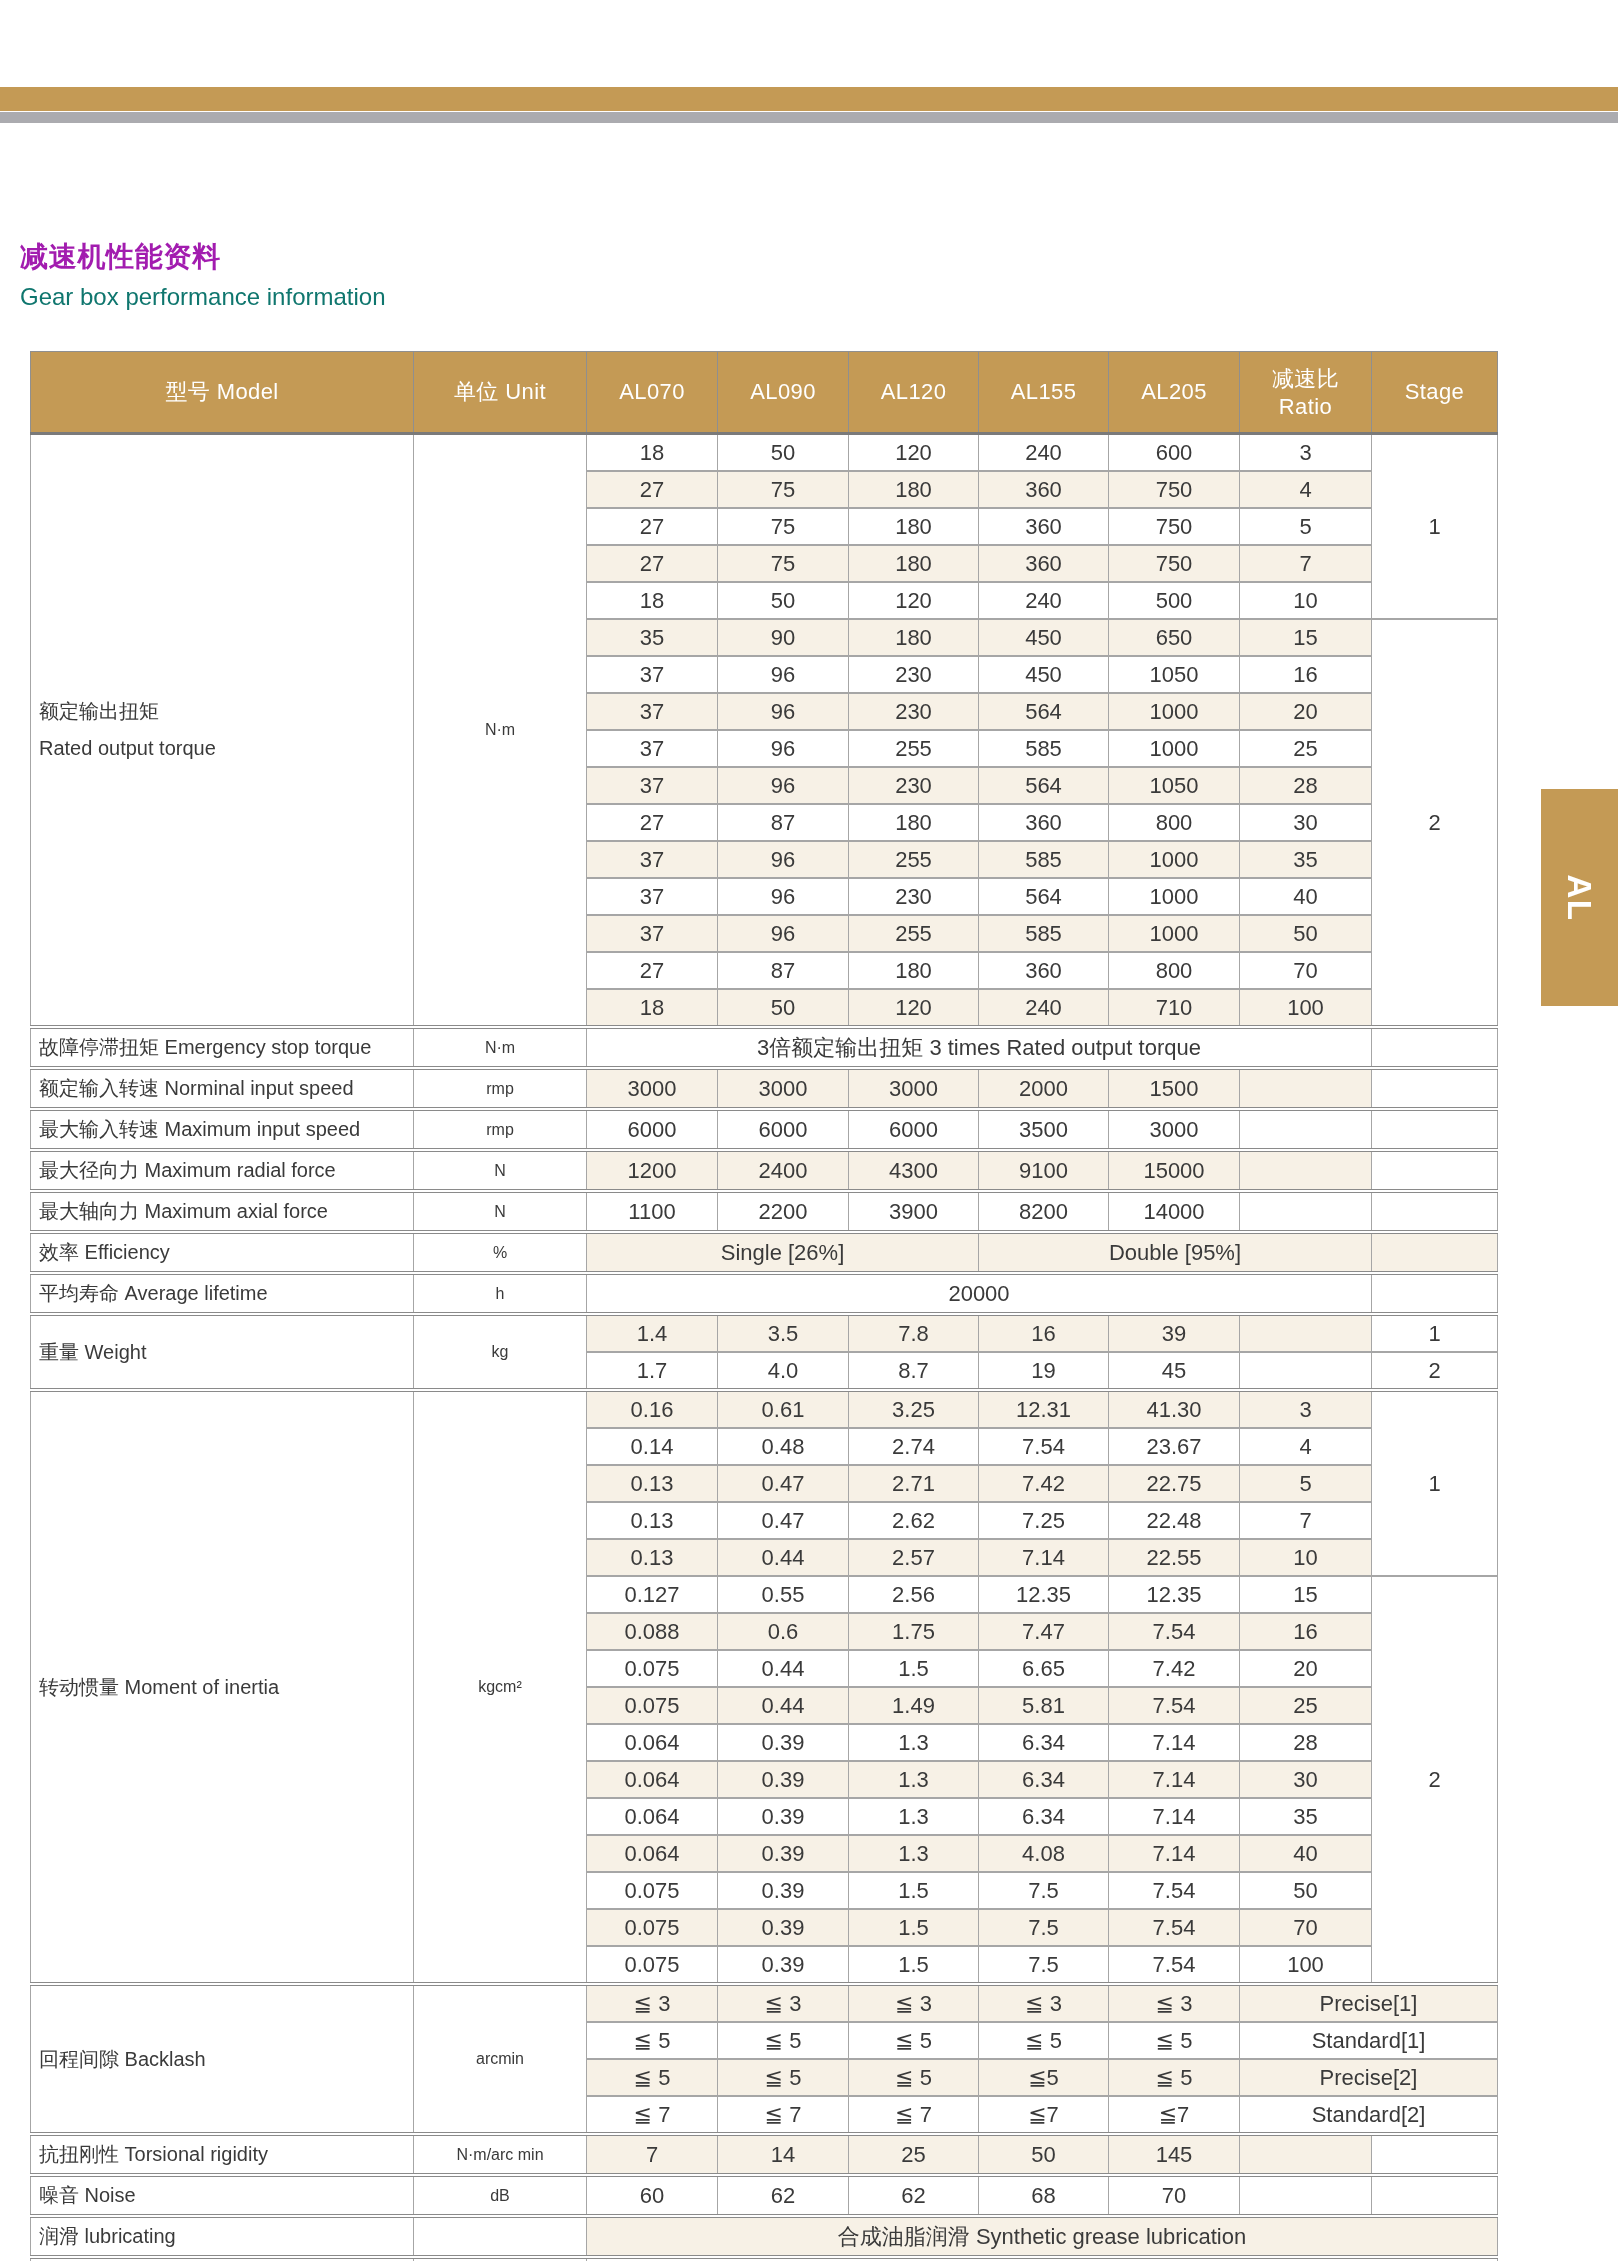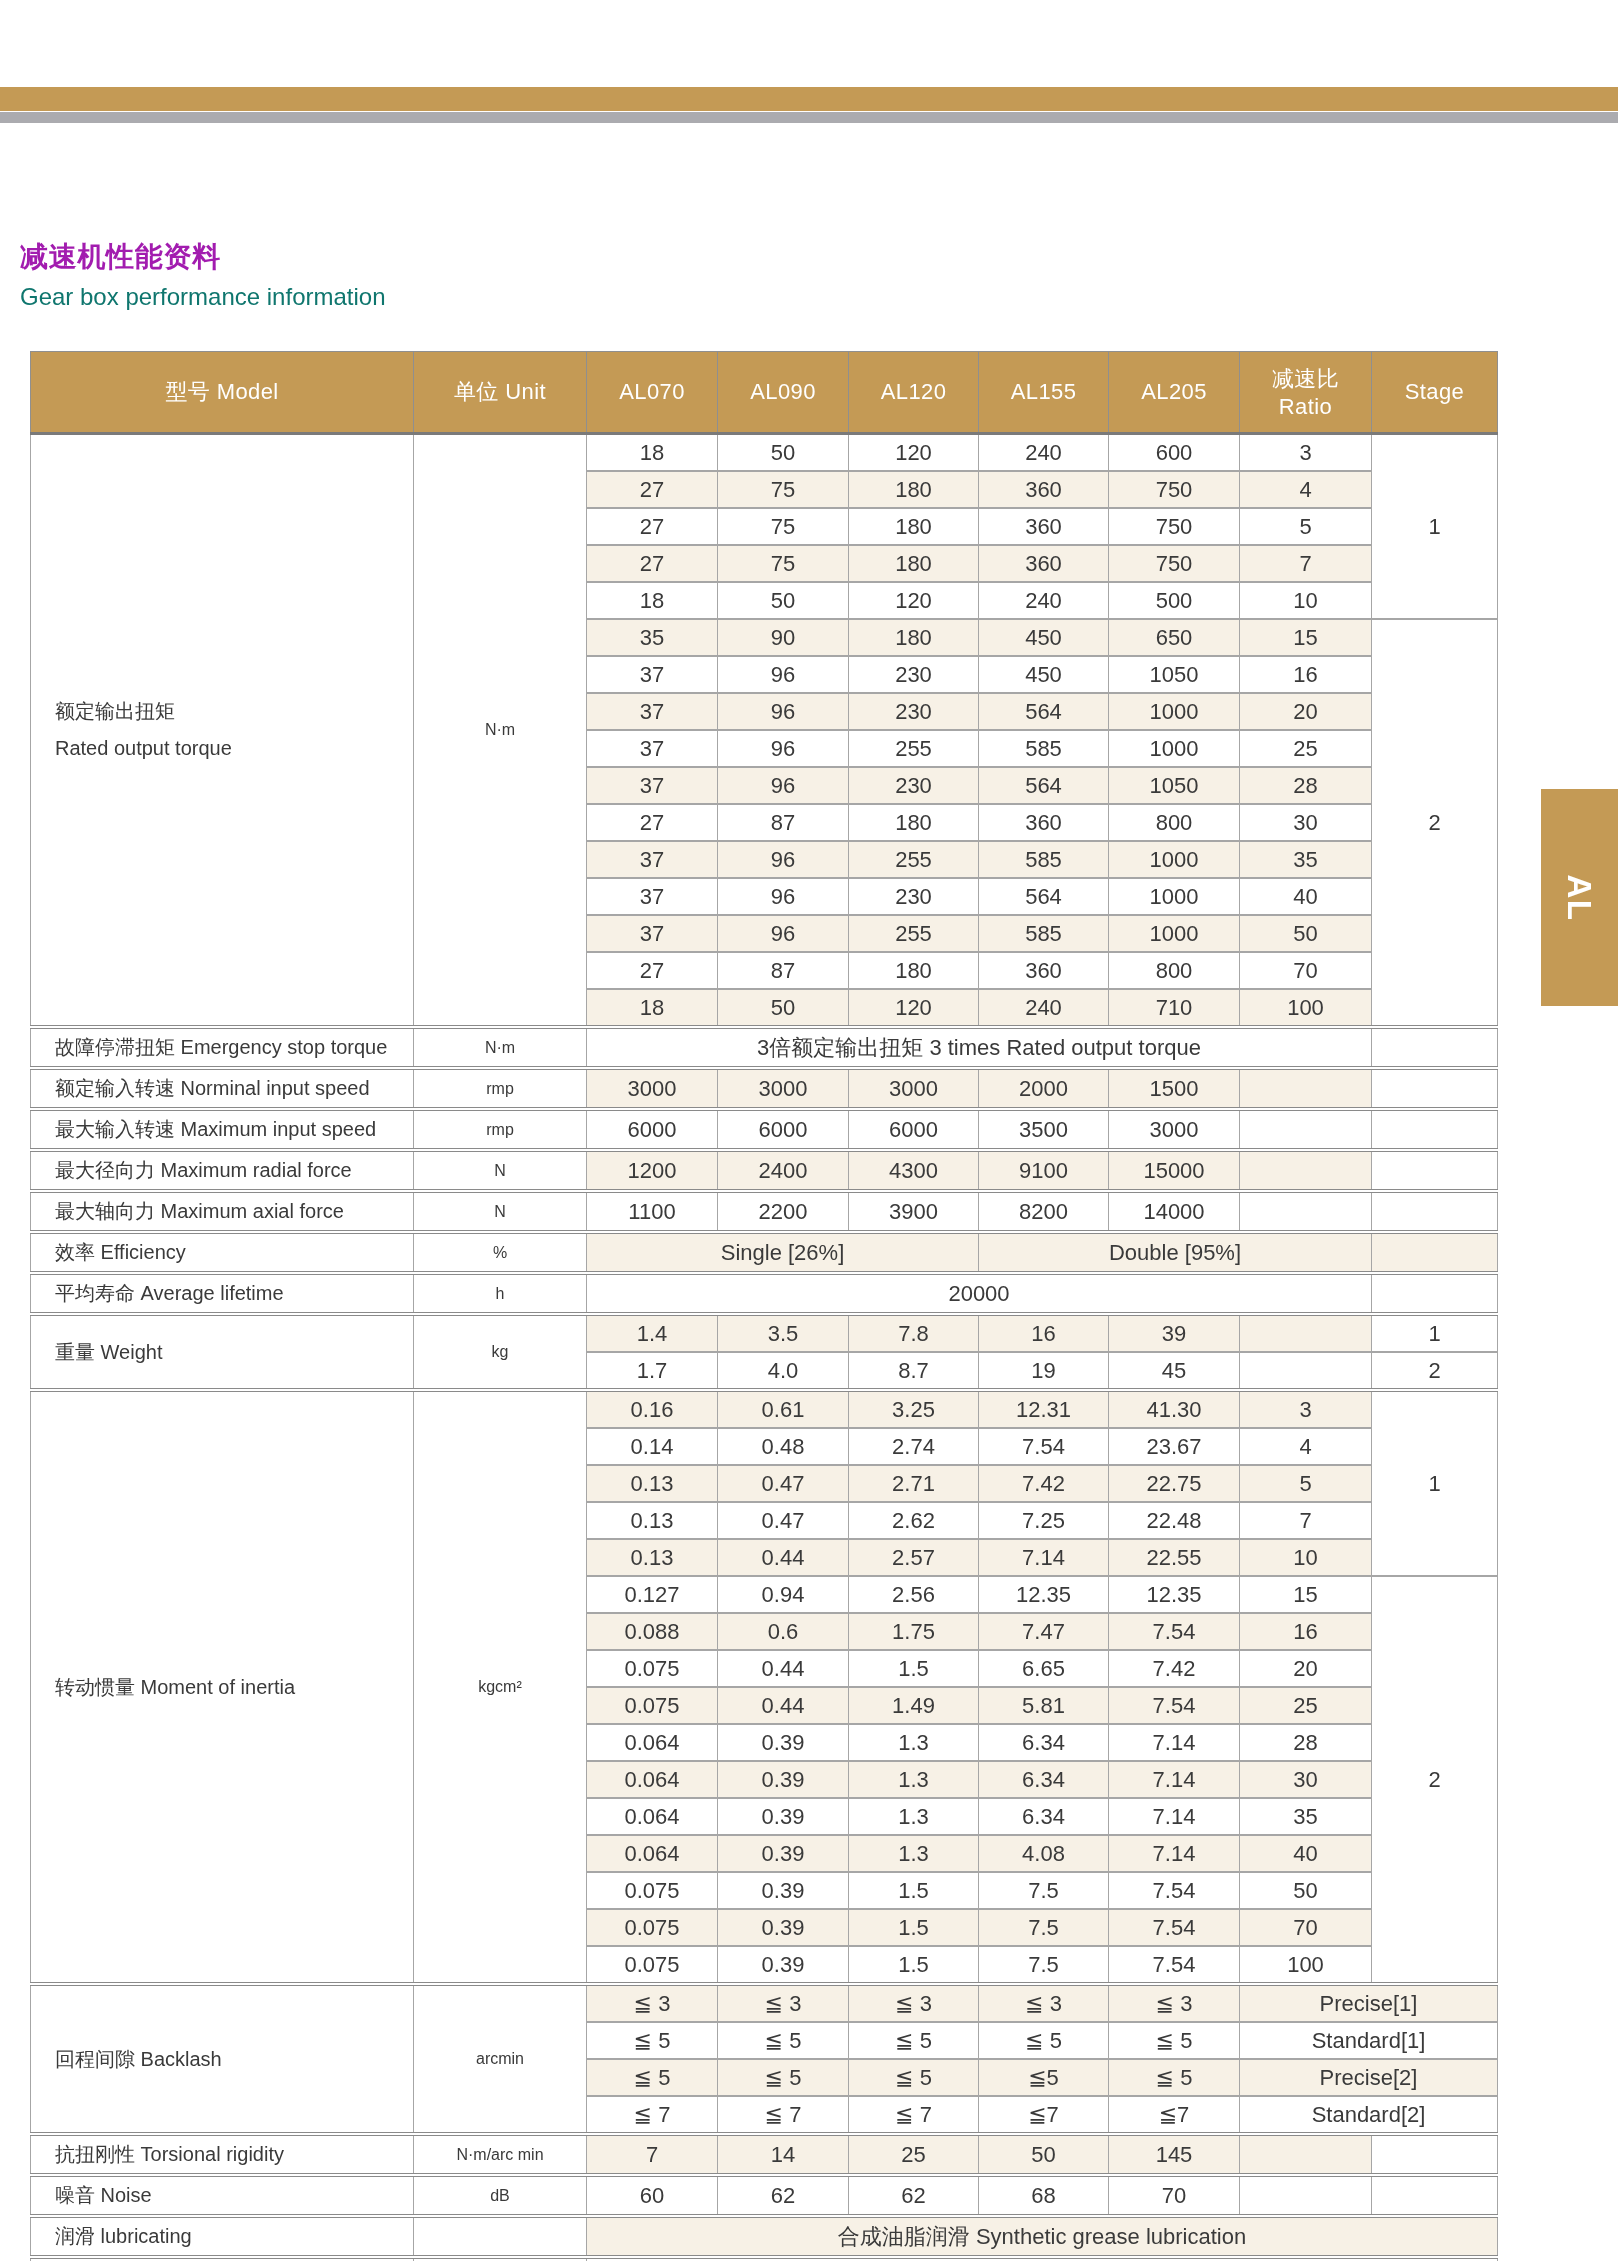--- a/index.html
+++ b/index.html
@@ -28,21 +28,21 @@
     background:#C49A55;color:#ffffff;font-weight:400;font-size:22px;height:45px;
     border:1.4px solid #8f8f8f;border-bottom:3.6px solid #7a7a7a;padding:12px;
     letter-spacing:0.4px;
   }
   table.spec td{
     border:1.4px solid #a6a6a6;border-top-width:2.2px;height:35px;padding:0 1.4px;
     text-align:center;font-size:22px;background:#ffffff;vertical-align:middle;
     overflow:hidden;white-space:nowrap;
   }
   table.spec td.lab{
-    text-align:left;padding-left:24px;font-size:20px;
+    text-align:left;padding-left:8px;font-size:20px;
     white-space:pre-line;line-height:1.85;
   }
   table.spec td.un{font-size:16px;margin-top:20px;}
   table.spec td.st{font-size:22px;}
   table.spec tr.sep td{border-top:4.3px double #8a8a8a;}
   table.spec tbody tr:nth-child(even) td.v{background:#F7F1E6;}
   table.spec{border-bottom:4.3px double #8a8a8a;}
 </style>
 </head>
 <body>
@@ -337,21 +337,21 @@
       <tr>
         <td class="v">0.13</td>
         <td class="v">0.44</td>
         <td class="v">2.57</td>
         <td class="v">7.14</td>
         <td class="v">22.55</td>
         <td class="v">10</td>
       </tr>
       <tr>
         <td class="v">0.127</td>
-        <td class="v">0.94</td>
+        <td class="v">0.55</td>
         <td class="v">2.56</td>
         <td class="v">12.35</td>
         <td class="v">12.35</td>
         <td class="v">15</td>
         <td rowspan="11" class="st">2</td>
       </tr>
       <tr>
         <td class="v">0.088</td>
         <td class="v">0.6</td>
         <td class="v">1.75</td>

